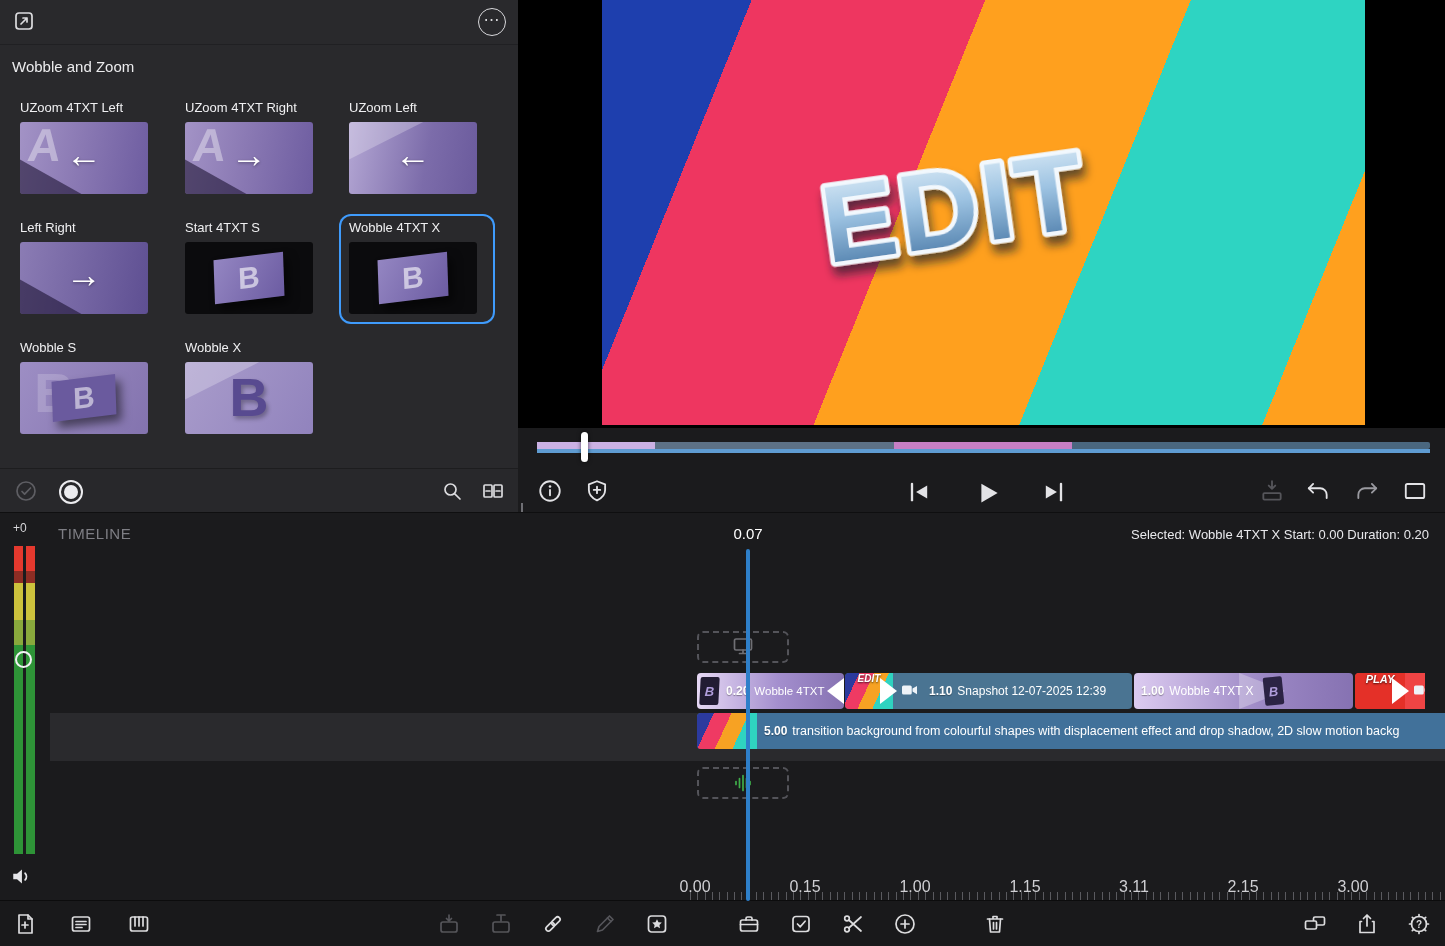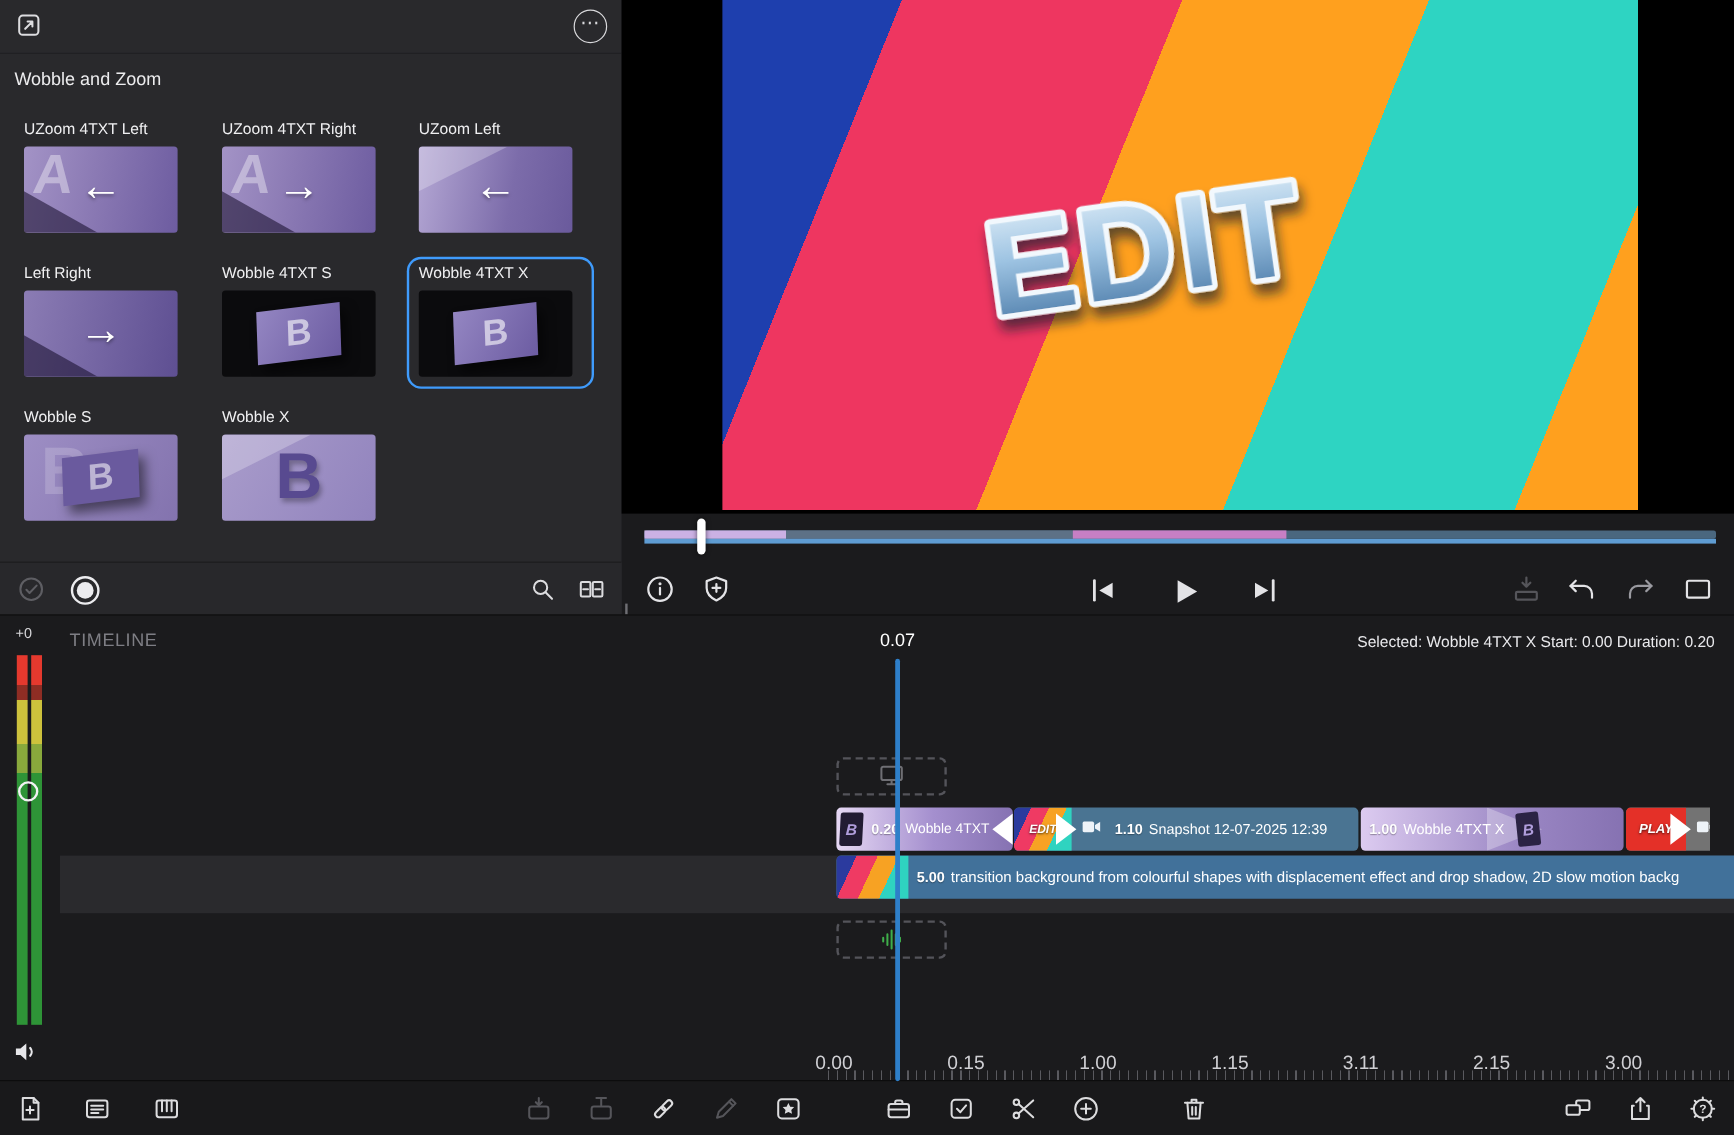--- a/index.html
+++ b/index.html
@@ -59,21 +59,21 @@
   .meters{position:absolute;left:14px;top:33px;width:21px;height:308px}
   .mbar{position:absolute;top:0;width:9px;height:100%;background:linear-gradient(#e5392e 0 8%,#8e2d24 8% 12%,#cdc23c 12% 24%,#89a93c 24% 32%,#2e9437 32% 100%)}
   .mring{position:absolute;left:15px;top:138px;width:13px;height:13px;border:2px solid #f2f2f4;border-radius:50%}
   .spk{position:absolute;left:10px;top:350px;width:26px;height:26px;color:#e6e6e9}
   .ptime{position:absolute;left:714px;top:12px;width:68px;text-align:center;font-size:15px;color:#fff}
   .selinfo{position:absolute;right:16px;top:14px;font-size:13px;color:#e9e9ec}
   .playhead{position:absolute;left:746px;top:36px;width:4px;height:352px;background:#2e7fc9;border-radius:2px;z-index:5}
   .rowstripe{position:absolute;left:50px;right:0;top:200px;height:48px;background:#2a2a2d}
   .ghost{position:absolute;width:92px;height:32px;border:2px dashed #54545a;border-radius:6px;box-sizing:border-box;display:flex;align-items:center;justify-content:center}
   .clip{position:absolute;height:36px;border-radius:4px;display:flex;align-items:center;overflow:hidden}
-  .cthumb{position:relative;flex:0 0 auto;height:36px;display:flex;align-items:center;justify-content:center}
+  .cthumb{position:relative;flex:0 0 auto;height:36px;display:flex;align-items:flex-start;justify-content:center}
   .stripes{background:linear-gradient(115deg,#2b3a9e 0 22%,#ef3a63 22% 45%,#f7a223 45% 68%,#2fd3c0 68% 100%)}
   .ctt{font-size:10px;font-weight:bold;font-style:italic;color:#fff;text-shadow:0 1px 2px rgba(0,0,0,.7)}
   .miniB{flex:0 0 auto;width:19px;height:28px;margin-left:3px;background:#221c33;border-radius:2px;display:flex;align-items:center;justify-content:center;font-size:13px;font-weight:bold;font-style:italic;color:#b09ddc;transform:skewX(-3deg)}
   .cdur{flex:0 0 auto;font-weight:bold;font-size:12px;margin:0 5px 0 7px;text-shadow:0 1px 1px rgba(0,0,0,.35)}
   .cname{font-size:11.5px;color:#fff;white-space:nowrap;overflow:hidden}
   .tri-l{flex:0 0 auto;width:0;height:0;border-top:13px solid transparent;border-bottom:13px solid transparent;border-right:17px solid #fff;margin-left:auto}
   .tri-r{flex:0 0 auto;width:0;height:0;border-top:13px solid transparent;border-bottom:13px solid transparent;border-left:17px solid #fff;margin-left:-13px;z-index:2}
   .cam{flex:0 0 auto;margin:0 5px;color:#eef3f8}
   .chev{position:absolute;left:48%;top:0;width:46px;height:36px;background:rgba(255,255,255,.28);clip-path:polygon(0 0,100% 50%,0 100%)}
   .rlabel{position:absolute;top:365px;width:60px;margin-left:-30px;text-align:center;font-size:16px;color:#cfcfd3}
@@ -124,21 +124,21 @@
       </div>
     </div>
     <div class="cell" style="left:12px;top:216px">
       <div class="lbl">Left Right</div>
       <div class="thumb t4">
         <span class="wedge w-dark"></span>
         <span class="th-arrow">→</span>
       </div>
     </div>
     <div class="cell" style="left:177px;top:216px">
-      <div class="lbl">Wobble 4TXT S</div>
+      <div class="lbl">Start 4TXT S</div>
       <div class="thumb t5">
         <span class="para">
             <span>B</span>
           </span>
       </div>
     </div>
     <div class="cell sel" style="left:341px;top:216px">
       <div class="lbl">Wobble 4TXT X</div>
       <div class="thumb t6">
         <span class="para">
@@ -321,21 +321,21 @@
       </span>
       <span class="cdur">1.10</span>
       <span class="cname" style="font-size:12px">Snapshot 12-07-2025 12:39</span>
     </div>
     <div class="clip" style="left:1134px;top:160px;width:219px;background:linear-gradient(90deg,#dccbf0,#9b87c4 60%,#8672b2)">
       <span class="chev"></span>
       <span class="cdur">1.00</span>
       <span class="cname" style="font-size:12px">Wobble 4TXT X</span>
       <span class="miniB" style="margin-left:10px;background:#2b2344;transform:rotate(-6deg)">B</span>
     </div>
-    <div class="clip" style="left:1355px;top:160px;width:70px;background:#737373;border-radius:4px 0 0 4px">
+    <div class="clip" style="left:1355px;top:160px;width:70px;background:#ef4444;border-radius:4px 0 0 4px">
       <span class="cthumb" style="width:50px;background:#e43028">
         <span class="ctt" style="font-size:11px">PLAY</span>
       </span>
       <span class="tri-r"></span>
       <span class="cam">
         <svg viewBox="0 0 20 14" width="15" height="12" fill="currentColor">
             <rect x="0" y="1" width="13" height="12" rx="2"></rect>
             <path d="M14 5l6-3.5v11L14 9z"></path>
           </svg>
       </span>

